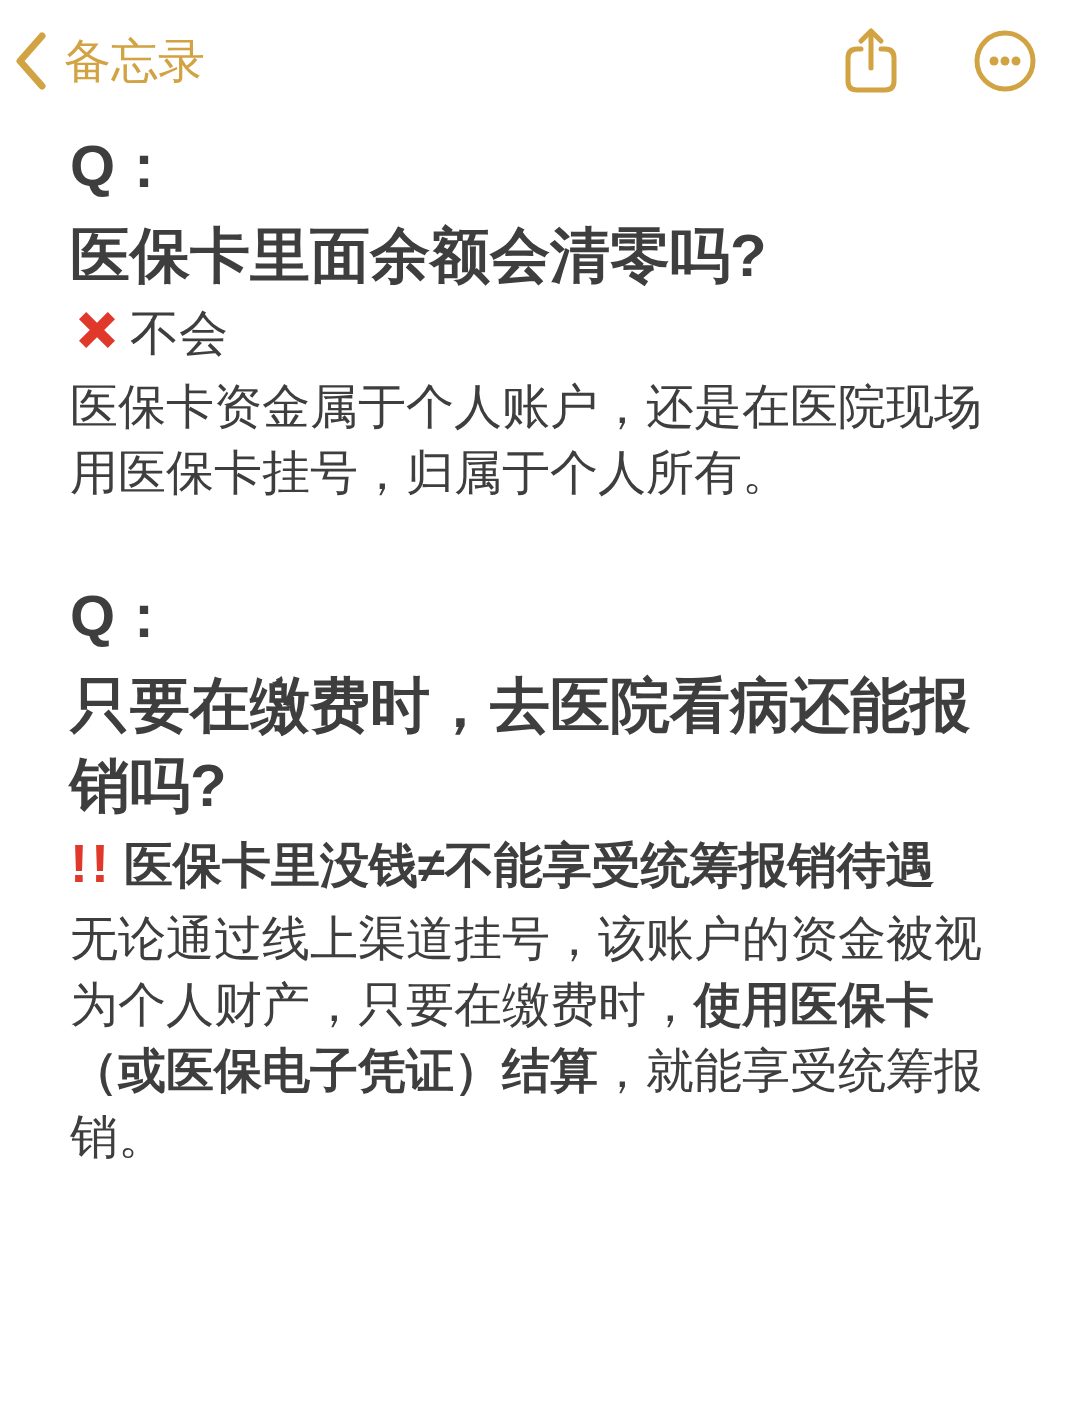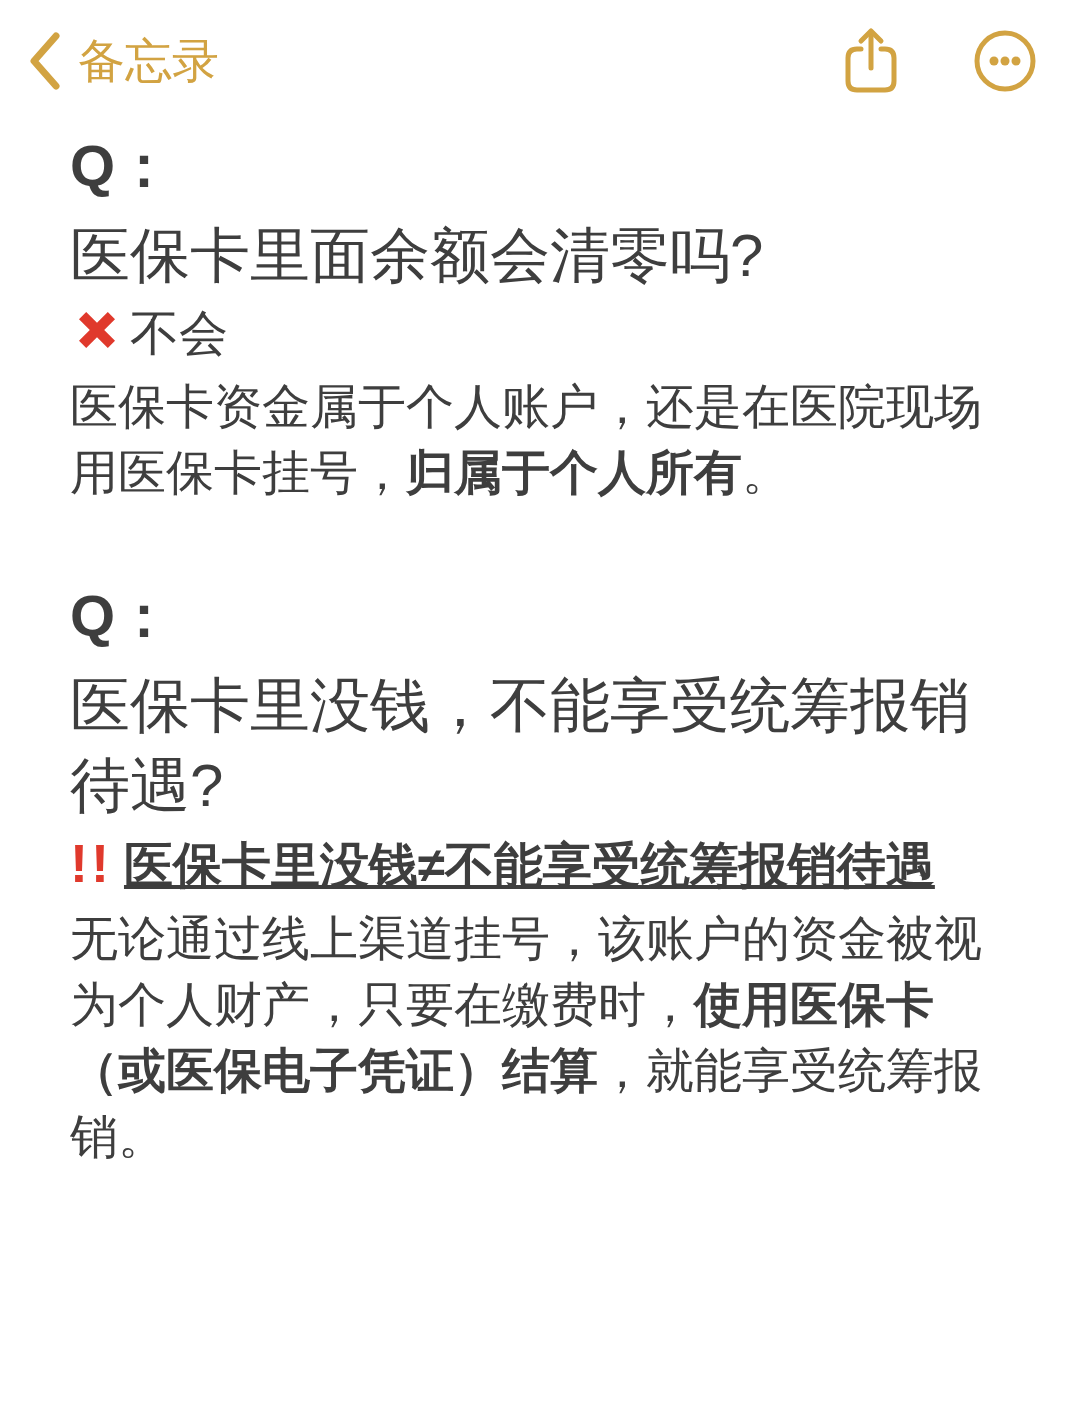--- a/index.html
+++ b/index.html
@@ -14,21 +14,21 @@
     overflow: hidden;
     color: var(--text, #3E3E3E);
     position: relative;
   }
   
   .navbar {
     height: 112px;
     display: flex;
     align-items: center;
     justify-content: space-between;
-    padding: 10px 42px 0 26px;
+    padding: 10px 42px 0 12px;
     box-sizing: border-box;
     background: #ffffff;
   }
   .back-btn {
     display: flex;
     align-items: center;
     gap: 16px;
     color: var(--accent, #D2A342);
     font-size: 47px;
     cursor: pointer;
@@ -49,21 +49,21 @@
   }
   .q {
     font-size: 58px;
     font-weight: 700;
     line-height: 72px;
     margin: 0 0 14px 0;
     color: var(--text, #3E3E3E);
   }
   .heading {
     font-size: 60px;
-    font-weight: 400;
+    font-weight: 700;
     line-height: 80px;
     margin: 0 0 4px 0;
     color: var(--text, #3E3E3E);
   }
   .emline {
     font-size: 49px;
     font-weight: 700;
     line-height: 66px;
     margin: 0 0 8px 0;
     color: var(--text, #3E3E3E);
@@ -121,19 +121,19 @@
     </span>
   </div>
 </div>
 
 <div class="note" id="note">
     <div class="q">Q：</div>
     <div class="heading">医保卡里面余额会清零吗?</div>
     <div class="emline"><span class="xicon"><svg width="54" height="54" viewBox="0 0 60 60">
           <path d="M10 18 L18 10 L30 22 L42 10 L50 18 L38 30 L50 42 L42 50 L30 38 L18 50 L10 42 L22 30 Z" fill="#E0392C"></path>
         </svg></span><span class="b" style="font-weight: 400;">不会</span></div>
-    <p class="para"><span>医保卡资金属于个人账户，还是在医院现场用医保卡挂号，</span><span class="b" style="font-weight: 700; margin-top: 31px;">归属于个人所有</span><span>。</span></p>
+    <p class="para"><span>医保卡资金属于个人账户，还是在医院现场用医保卡挂号，</span><span class="b" style="font-weight: 400; margin-top: 31px;">归属于个人所有</span><span>。</span></p>
     <div class="spacer"></div>
     <div class="q">Q：</div>
-    <div class="heading">医保卡里没钱，不能享受统筹报销待遇?</div>
-    <div class="emline"><span class="dexcl">!!</span><span class="b" style="font-weight: 700; text-decoration: underline;">医保卡里没钱≠不能享受统筹报销待遇</span></div>
+    <div class="heading">只要在缴费时，去医院看病还能报销吗?</div>
+    <div class="emline"><span class="dexcl">!!</span><span class="b" style="font-weight: 700;">医保卡里没钱≠不能享受统筹报销待遇</span></div>
     <p class="para"><span>无论通过线上渠道挂号，该账户的资金被视为个人财产，只要在缴费时，</span><span class="b" style="font-weight: 700;">使用医保卡（或医保电子凭证）结算</span><span>，就能享受统筹报销。</span></p>
   </div>
 
 </body></html>

